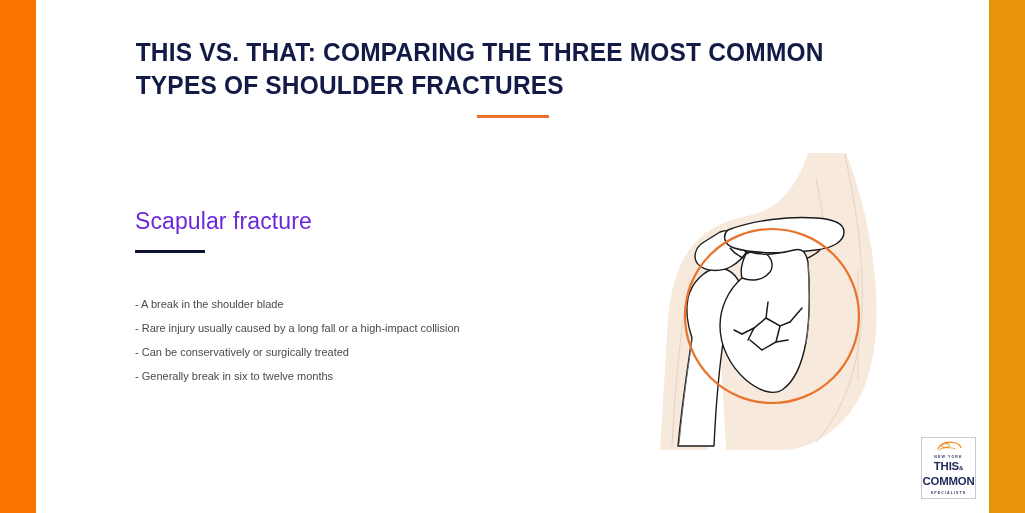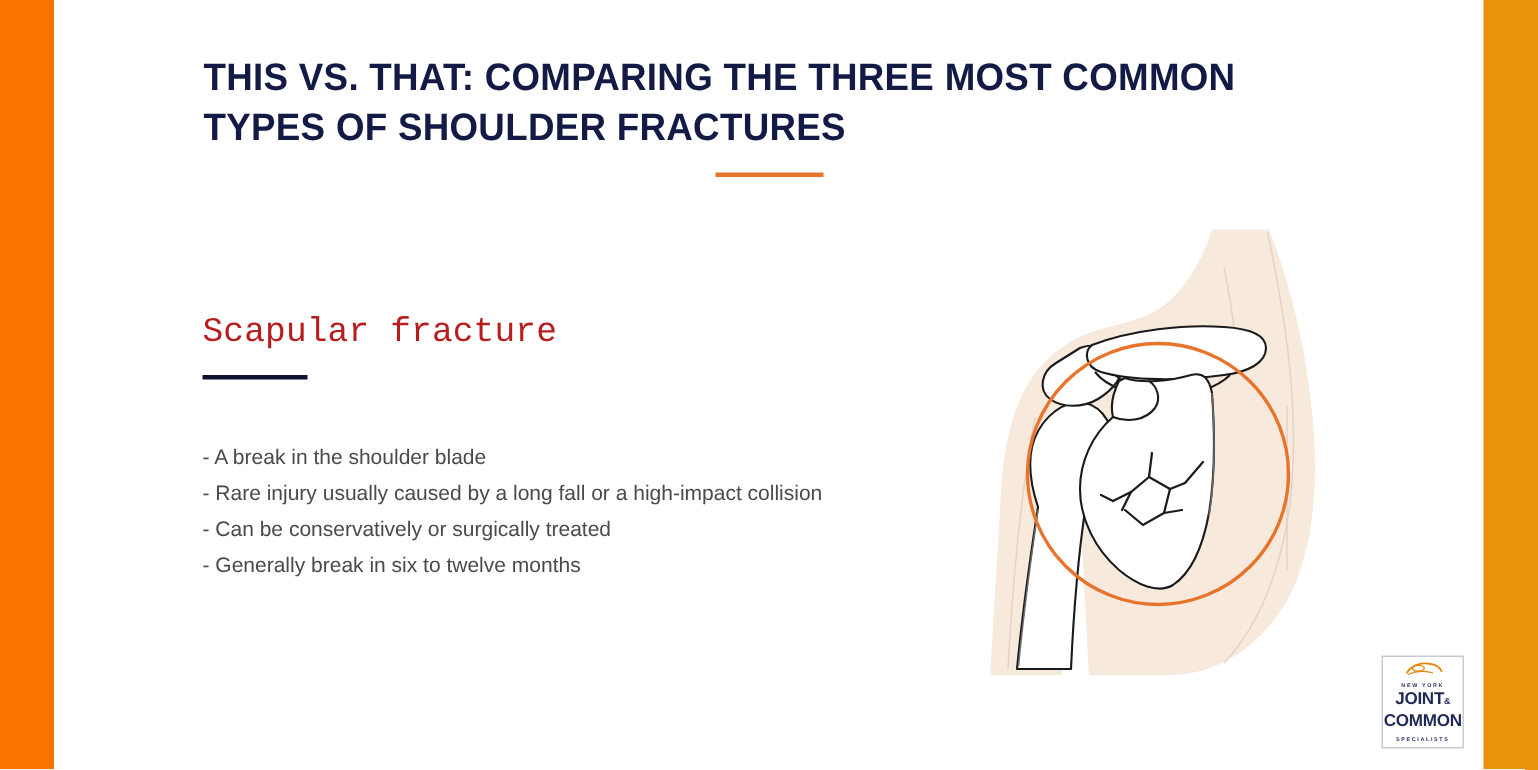--- a/index.html
+++ b/index.html
@@ -65,42 +65,41 @@
 
   
   #content-col {
     position: absolute;
     left: 135px;
     top: 206px;
     width: 500px;
   }
   #section-heading {
     margin: 0;
-    color: #b91c1c;
+    color: #6d28d9;
     font-size: 23px;
     font-weight: normal;
     line-height: 30px;
     letter-spacing: 0.1px;
-    font-family: Liberation Mono, monospace;
   }
   #heading-rule {
     margin-top: 14px;
     width: 70px;
     height: 3px;
     background: #0D1330;
   }
   #bullet-list {
     margin: 0;
     padding: 0;
     list-style: none;
     margin-top: 39px;
   }
   #bullet-list li {
     color: #4A4A4A;
-    font-size: 14px;
+    font-size: 11px;
     line-height: 24px;
     white-space: nowrap;
   }
 
   
   #anatomy-figure {
     position: absolute;
     left: 630px;
     top: 150px;
     width: 270px;
@@ -262,19 +261,19 @@
   </div>
 
   <div id="logo">
     <svg id="logo-mark" viewBox="0 0 52 22" xmlns="http://www.w3.org/2000/svg">
       <path d="M4,15 C10,5 22,1 34,3 C42,4 48,8 50,13" fill="none" stroke="#E8860C" stroke-width="2.4" stroke-linecap="round"></path>
       <ellipse cx="19" cy="9" rx="8" ry="4" fill="none" stroke="#E8860C" stroke-width="2"></ellipse>
       <path d="M6,17 C14,13 26,12 38,15" fill="none" stroke="#E8860C" stroke-width="1.6" stroke-linecap="round"></path>
     </svg>
     <div class="logo-sm">NEW YORK</div>
     <div class="logo-lg">
-      <span>JOINT</span><span class="logo-amp">&amp;</span>
+      <span>THIS</span><span class="logo-amp">&amp;</span>
     </div>
     <div class="logo-lg">COMMON</div>
     <div class="logo-sm" id="logo-specialists">SPECIALISTS</div>
   </div>
 
 </div>
 
 </body></html>

